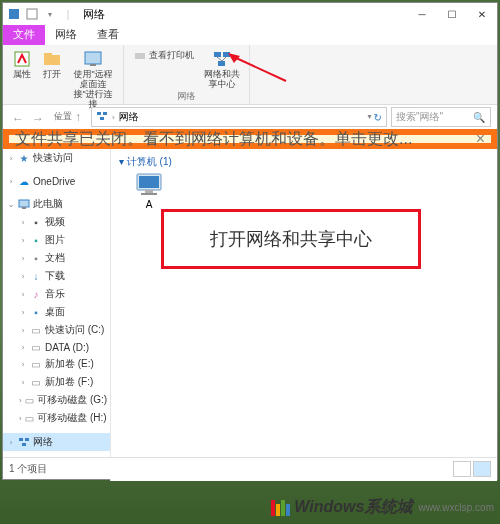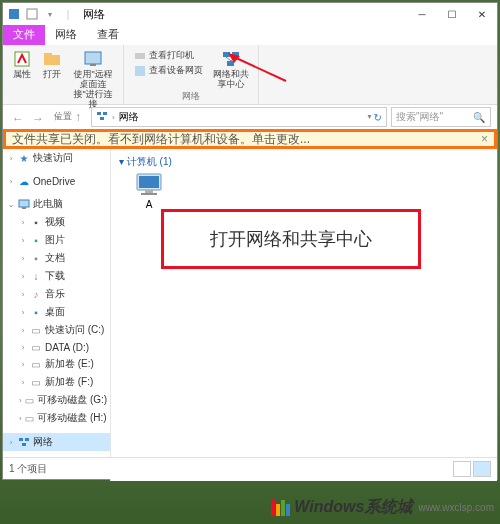--- a/index.html
+++ b/index.html
@@ -28,21 +28,21 @@
   .rcol { display: flex; flex-direction: column; gap: 1px; }
   
   .arrow-callout { position: absolute; top: 50px; left: 225px; width: 60px; height: 30px; pointer-events: none; }
   
   .addrbar { height: 24px; display: flex; align-items: center; gap: 4px; padding: 2px 6px; font-size: 10px; }
   .navbtns { display: flex; gap: 2px; }
   .navbtn { width: 18px; height: 18px; display: flex; align-items: center; justify-content: center; color: #999; font-size: 12px; }
   .addrbox { flex: 1; height: 20px; border: 1px solid #ccc; display: flex; align-items: center; padding: 0 4px; font-size: 10px; gap: 4px; }
   .searchbox { width: 100px; height: 20px; border: 1px solid #ccc; display: flex; align-items: center; padding: 0 4px; font-size: 10px; color: #999; }
   
-  .infobar { height: 20px; background: #fff8d8; border: 3px solid #f97316; font-size: 12px; display: flex; align-items: center; padding: 0 6px; color: #555; }
+  .infobar { height: 20px; background: #fff8d8; border: 6px solid #f97316; font-size: 16px; display: flex; align-items: center; padding: 0 6px; color: #555; }
   .infobar .close-x { margin-left: auto; color: #888; }
   
   .content { display: flex; height: 332px; }
   .navpane { width: 108px; border-right: 1px solid #e5e5e5; overflow: hidden; font-size: 10px; }
   .nav-item { display: flex; align-items: center; gap: 3px; padding: 2px 4px; white-space: nowrap; color: #333; }
   .nav-item .twisty { width: 8px; font-size: 8px; color: #888; text-align: center; }
   .nav-item .nicon { width: 12px; height: 12px; display: flex; align-items: center; justify-content: center; font-size: 10px; }
   .nav-item.selected { background: #cce8ff; }
   .nav-item.indent1 { padding-left: 16px; }
   
@@ -135,28 +135,20 @@
       <div class="rgroup-items">
         <div class="rcol">
           <div class="rbtn small">
             <span class="ricon">
               <svg width="12" height="12">
                   <rect x="1" y="3" width="10" height="6" fill="#ccc"></rect>
                 </svg>
             </span>
             <span>查看打印机</span>
           </div>
-          <div class="rbtn small">
-            <span class="ricon">
-              <svg width="12" height="12">
-                  <rect x="1" y="1" width="10" height="10" fill="#b8d8f0"></rect>
-                </svg>
-            </span>
-            <span>查看设备网页</span>
-          </div>
         </div>
         <div class="rbtn" style="max-width:42px;">
           <span class="ricon">
             <svg width="20" height="20">
                 <rect x="2" y="3" width="7" height="5" fill="#3b82c4"></rect>
                 <rect x="11" y="3" width="7" height="5" fill="#3b82c4"></rect>
                 <rect x="6" y="12" width="7" height="5" fill="#3b82c4"></rect>
                 <line x1="5" y1="8" x2="10" y2="12" stroke="#888"></line>
                 <line x1="14" y1="8" x2="10" y2="12" stroke="#888"></line>
               </svg>

